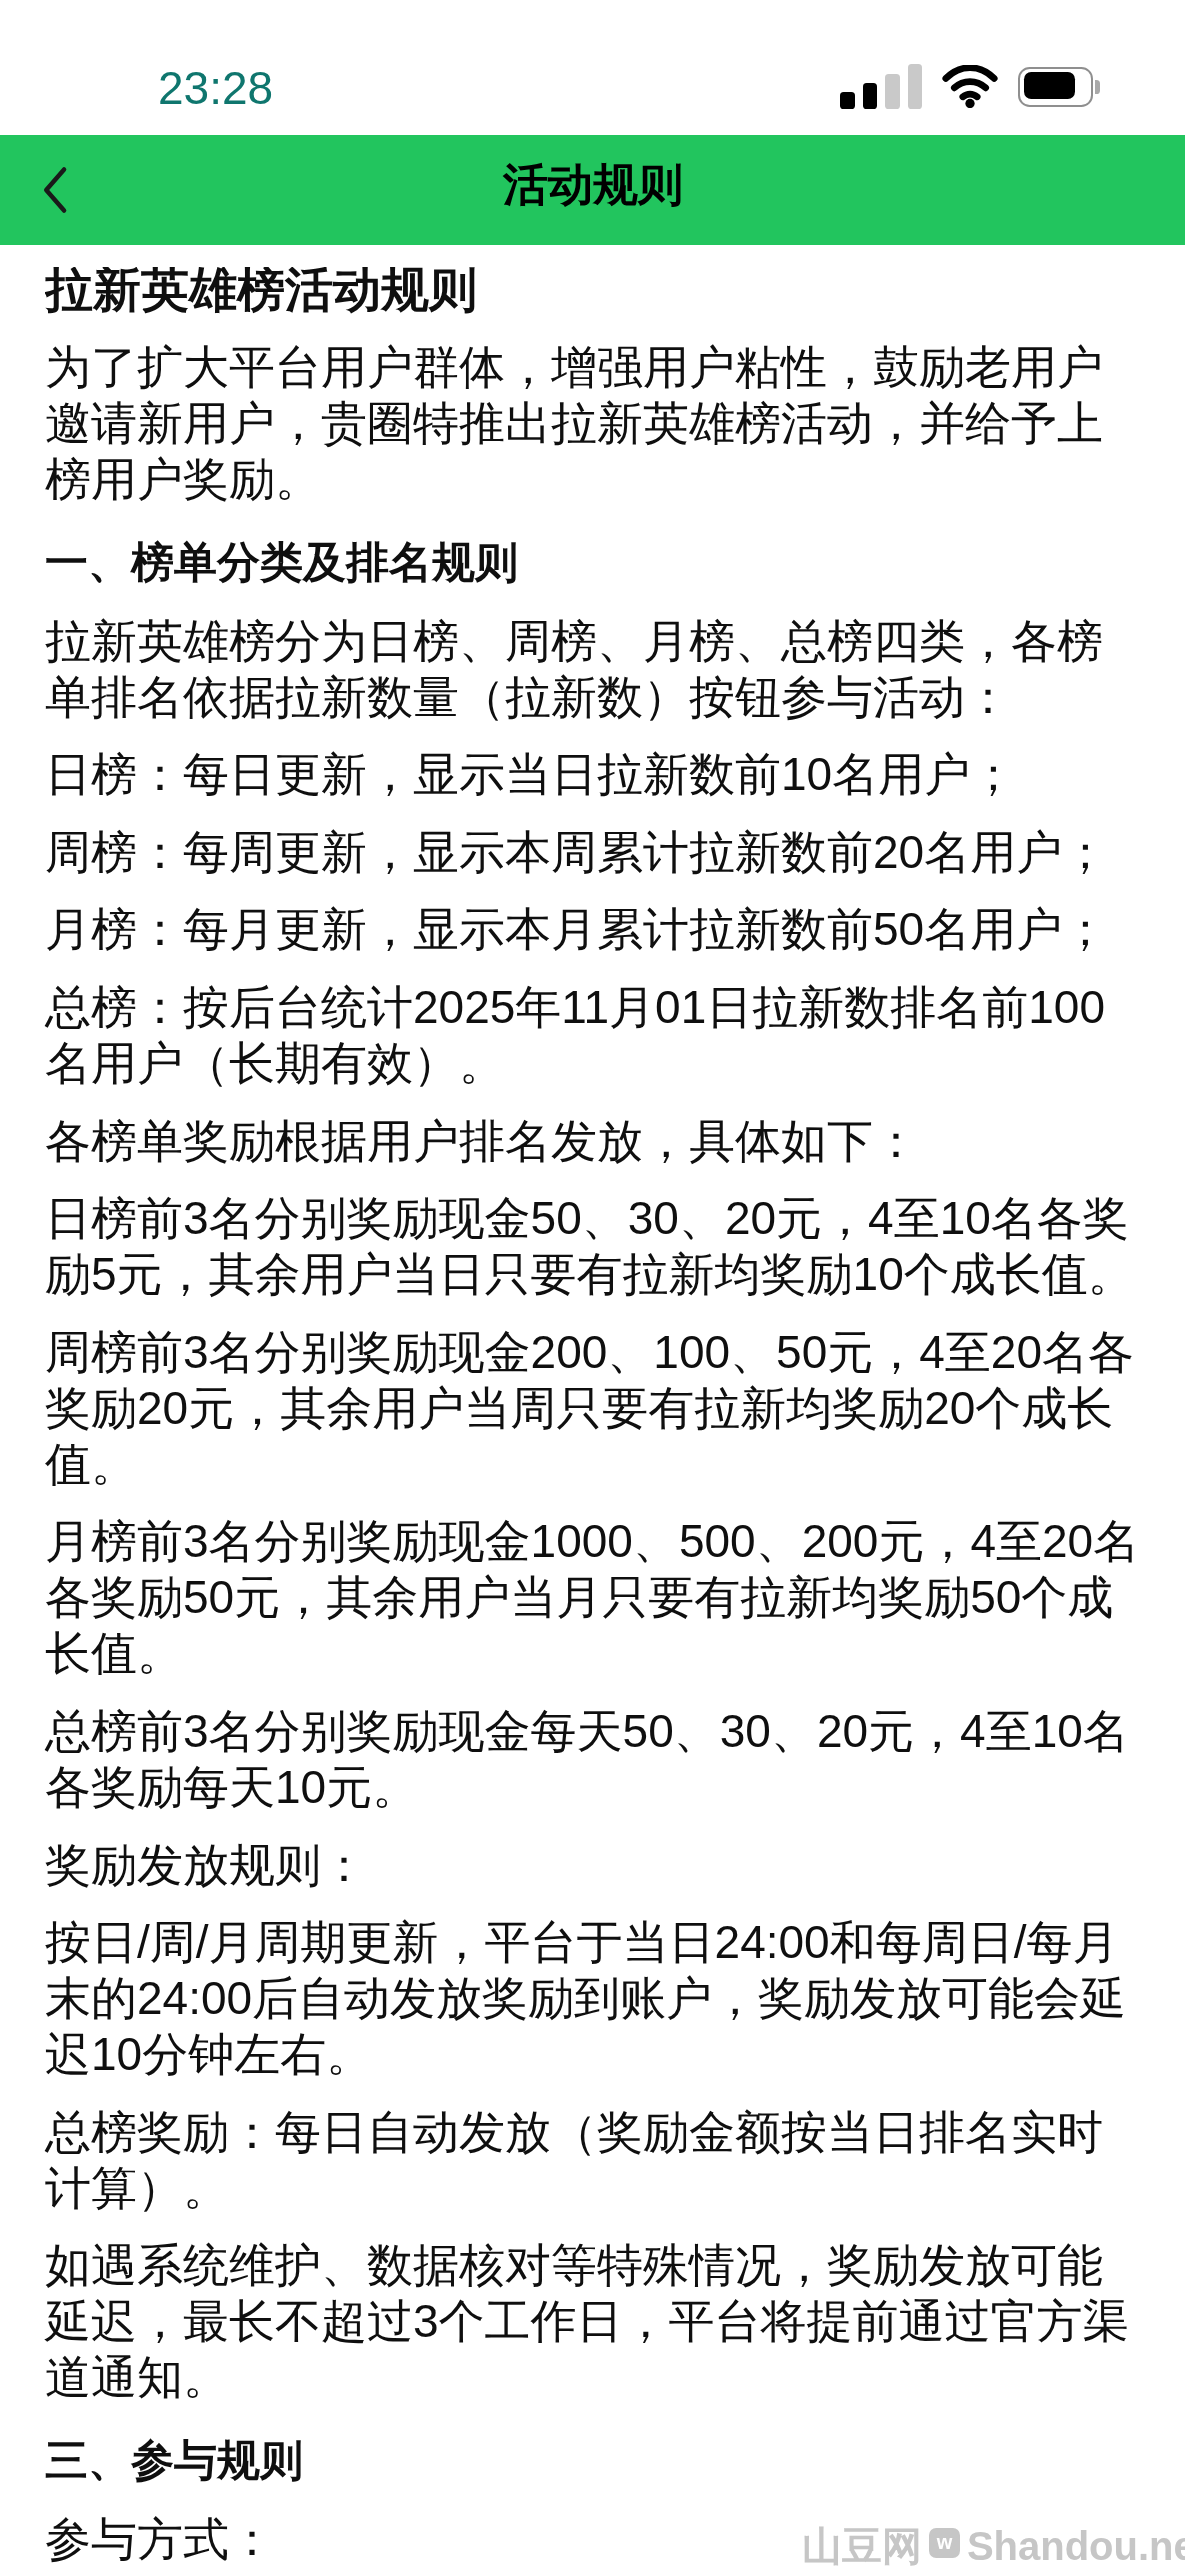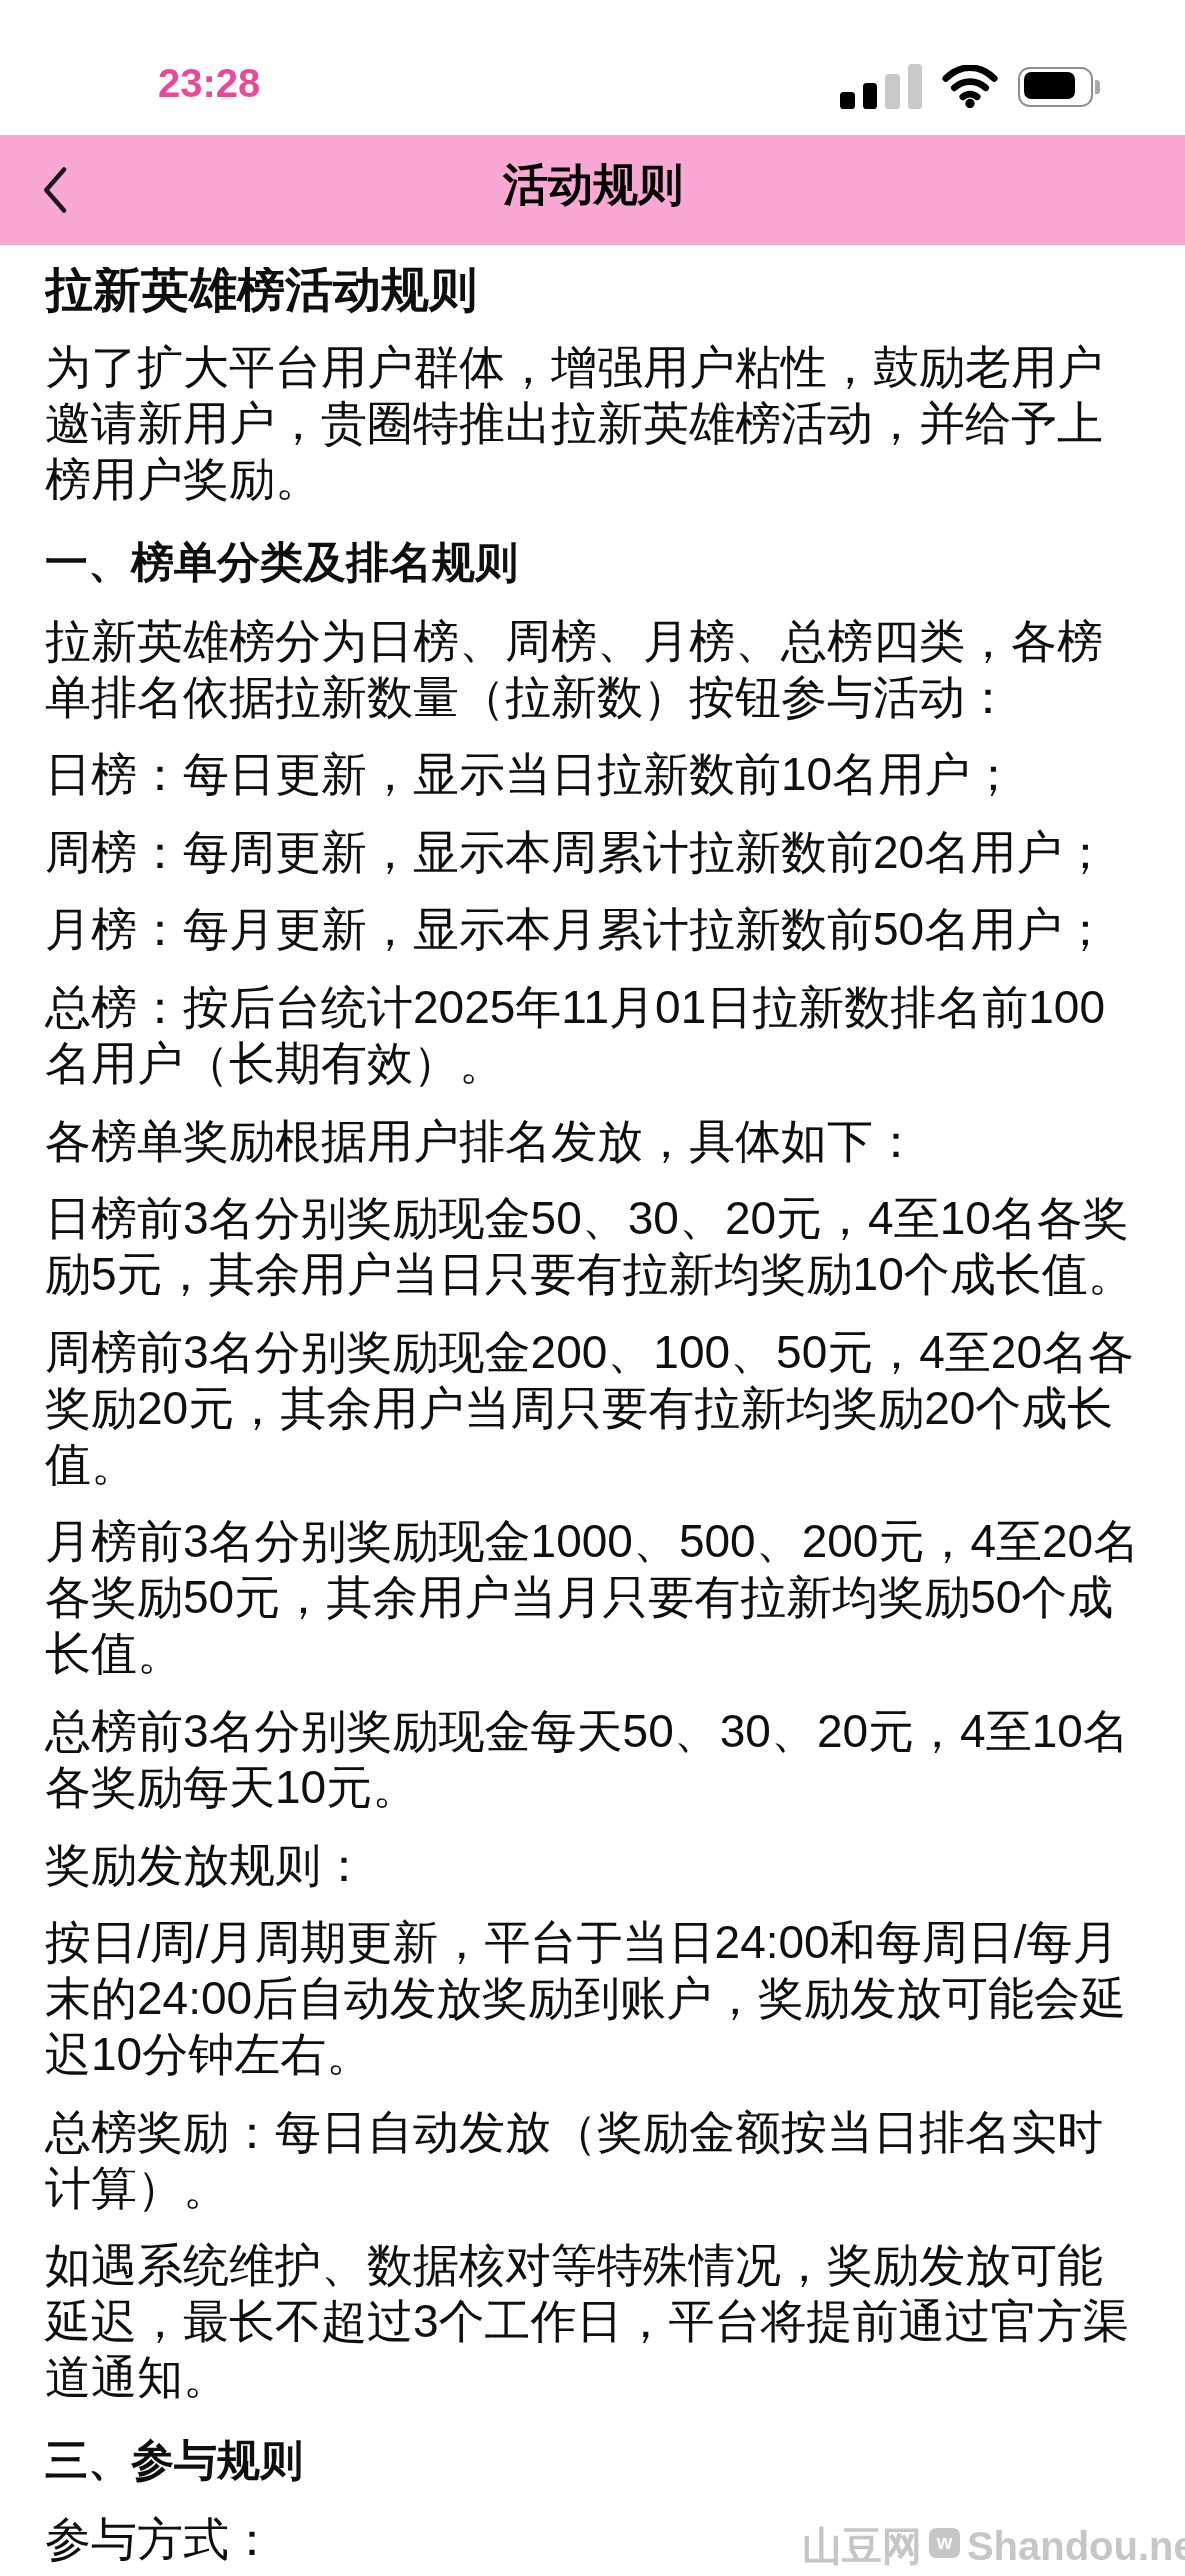--- a/index.html
+++ b/index.html
@@ -5,41 +5,41 @@
   html,body{margin:0;padding:0;}
   body{
     width:1186px;height:2576px;position:relative;overflow:hidden;
     background:#ffffff;color:#0f0f0f;
     font-family:"Liberation Sans","DejaVu Sans",sans-serif;
   }
   
   .status-bar{position:absolute;top:0;left:0;width:1186px;height:135px;background:#fff;z-index:10;}
   .time{
     position:absolute;left:158px;top:61px;
-    font-size:40px;font-weight:700;letter-spacing:0px;color:#ec4899;
+    font-size:46px;font-weight:400;letter-spacing:0px;color:#0f766e;
   }
   .status-icons{
     position:absolute;right:93px;top:63px;height:47px;
     display:flex;align-items:center;gap:20px;
   }
   .signal{display:flex;align-items:flex-end;gap:8px;height:45px;}
   .signal i{display:block;width:14.4px;border-radius:3.6px;}
   .signal .b1{height:17px;background:#000;}
   .signal .b2{height:26px;background:#000;}
   .signal .b3{height:35px;background:#c9c9c9;}
   .signal .b4{height:45px;background:#c9c9c9;}
   .wifi{display:block;}
   .battery{position:relative;width:75px;height:40px;border:2.7px solid #8f8f8f;border-radius:11.7px;box-sizing:border-box;}
   .battery .fill{position:absolute;left:3.6px;top:3.6px;width:51px;height:27px;background:#000;border-radius:7.2px;}
   .battery:after{
     content:"";position:absolute;right:-9px;top:11.7px;width:5.4px;height:13.5px;
     background:#a9a9a9;border-radius:0 3.6px 3.6px 0;
   }
   
-  .header{position:absolute;top:135px;left:0;width:1186px;height:110px;background:#f9a8d4;z-index:9;text-decoration:underline;}
+  .header{position:absolute;top:135px;left:0;width:1186px;height:110px;background:#22c55e;z-index:9;text-decoration:underline;}
   .back{
     position:absolute;left:27px;top:25px;width:54px;height:63px;
     background:none;border:none;padding:0;cursor:pointer;
   }
   .title{
     position:absolute;left:0;right:0;top:20px;text-align:center;
     font-size:45px;font-weight:700;color:#000;
   }
   
   .content{position:absolute;top:244px;left:45px;width:1096px;z-index:1;}

